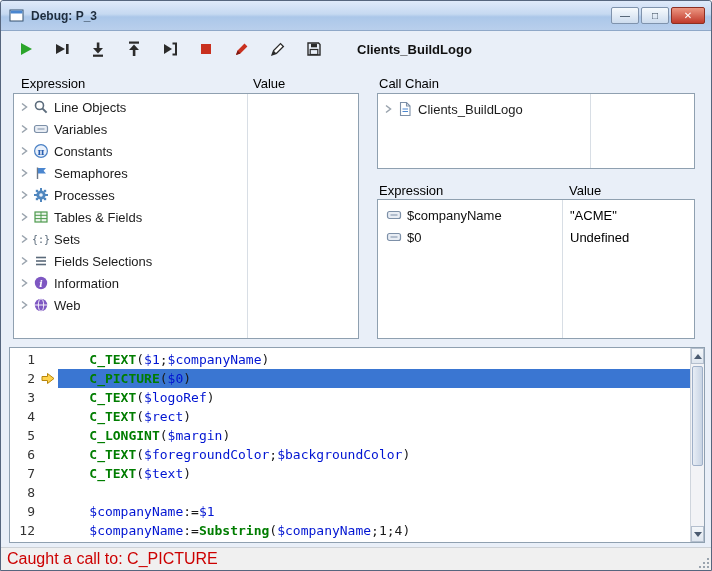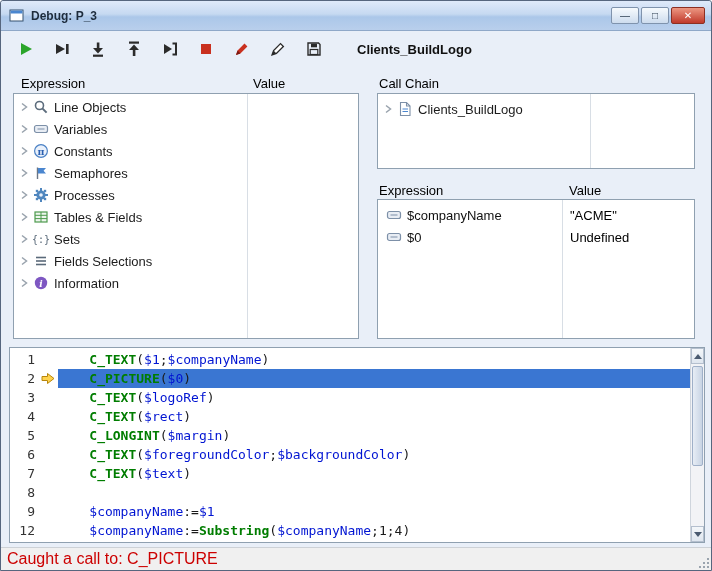--- a/index.html
+++ b/index.html
@@ -329,20 +329,35 @@
               <polyline points="2,1.5 6.5,5 2,8.5" fill="none" stroke="#99a3ad" stroke-width="1.5"></polyline>
             </svg>
           </span>
           <span class="icon16">
             <svg width="16" height="16">
               <circle cx="8" cy="8" r="6.2" fill="#7e57c2"></circle>
               <text x="8" y="11.8" text-anchor="middle" font-size="9" font-weight="bold" font-style="italic" fill="#fff" font-family="DejaVu Serif,serif">i</text>
             </svg>
           </span>
           <span class="tree-label">Information</span>
+        </div>
+        <div class="tree-row">
+          <span class="chev">
+            <svg width="9" height="10">
+              <polyline points="2,1.5 6.5,5 2,8.5" fill="none" stroke="#99a3ad" stroke-width="1.5"></polyline>
+            </svg>
+          </span>
+          <span class="icon16">
+            <svg width="16" height="16">
+              <circle cx="8" cy="8" r="6.2" fill="#7e57c2"></circle>
+              <ellipse cx="8" cy="8" rx="2.7" ry="6.2" fill="none" stroke="#fff" stroke-width="0.9"></ellipse>
+              <line x1="1.8" y1="8" x2="14.2" y2="8" stroke="#fff" stroke-width="0.9"></line>
+            </svg>
+          </span>
+          <span class="tree-label">Web</span>
         </div>
       </div>
     <div class="vdiv"></div>
   </div>
 
   <div class="pane cc-box">
     <div>
         <div class="tree-row">
           <span class="chev">
             <svg width="9" height="10">

